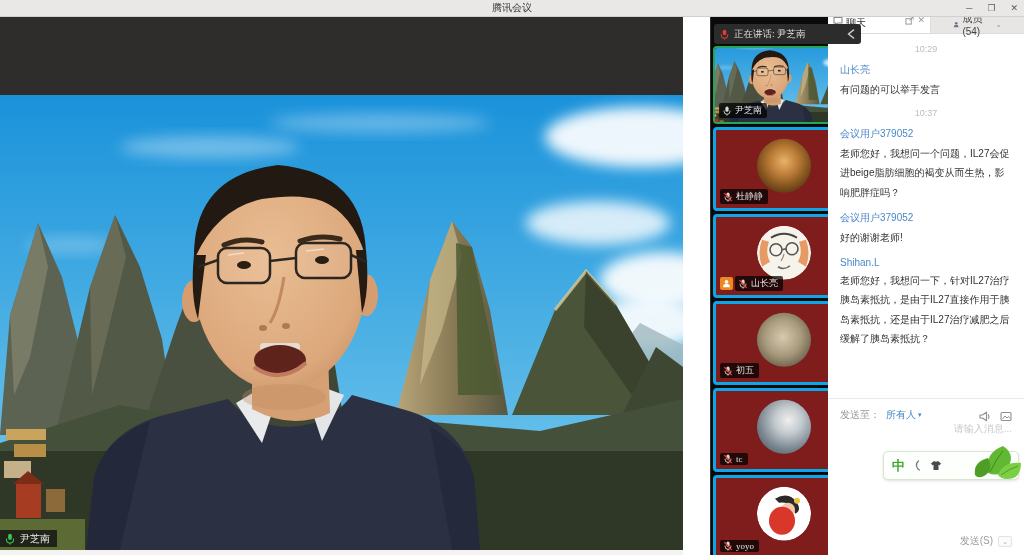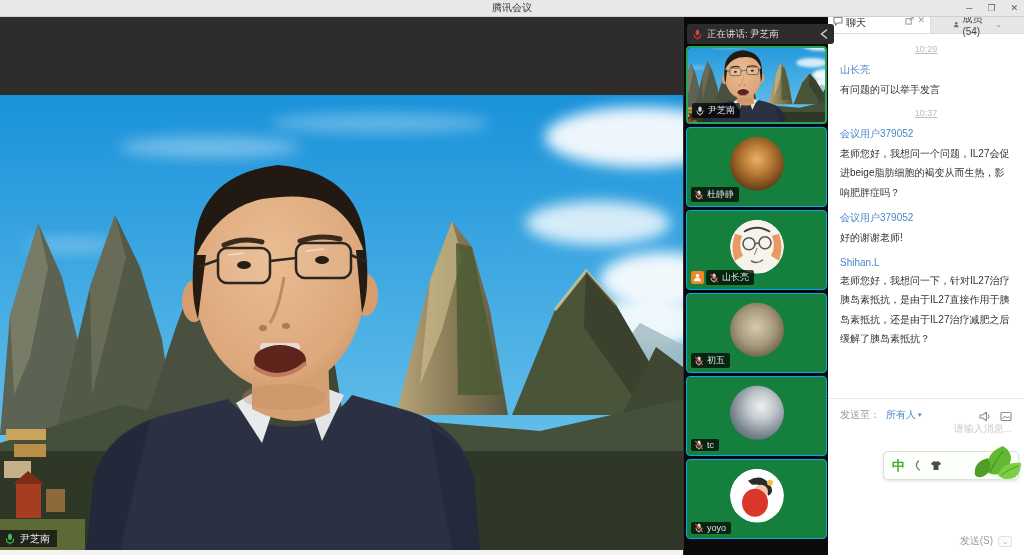--- a/index.html
+++ b/index.html
@@ -16,27 +16,27 @@
   .win-controls span{cursor:default;line-height:16px;}
 
   
   .main{position:absolute;left:0;top:16px;width:683px;height:539px;background:#2e2d2b;overflow:hidden;}
   .video-scene{position:absolute;left:0;top:79px;width:683px;height:455px;}
   .main-bottom-strip{position:absolute;left:0;bottom:0;width:683px;height:5px;background:#f4f3f1;}
   .main-label{position:absolute;left:0;top:514px;height:17px;display:flex;align-items:center;gap:4px;
             background:rgba(15,15,15,.78);color:#efefef;font-size:10px;padding:0 7px 0 4px;z-index:5;}
 
   
-  .strip{position:absolute;left:683px;top:16px;width:145px;height:539px;background:#0a0a0a;
-         border-left:1px solid #303030;}
+  .strip{position:absolute;left:710px;top:16px;width:145px;height:539px;background:#0a0a0a;
+         border-left:1px solid #303030;font-family:Liberation Serif, serif;}
   .banner{position:absolute;left:3px;top:8px;width:137px;height:20px;background:#2c2c2c;
           border-radius:3px;display:flex;align-items:center;padding:0 5px;gap:4px;z-index:6;}
   .banner .blabel{flex:1;font-size:9.5px;color:#dedede;white-space:nowrap;overflow:hidden;}
   .tiles{position:absolute;left:2px;top:30px;width:141px;display:flex;flex-direction:column;gap:3px;}
-  .tile{position:relative;height:78px;background:#15803d;border:1px solid #0ea5e9;border-radius:4px;overflow:hidden;}
+  .tile{position:relative;height:78px;background:#7f1d1d;border:3px solid #0ea5e9;border-radius:4px;overflow:hidden;}
   .tile.active{height:74px;border:2px solid #23a55a;background:#000;}
   .tile video,.tile .minivid{position:absolute;inset:0;width:100%;height:100%;}
   .avatar{position:absolute;left:50%;top:50%;transform:translate(-50%,-56%);width:54px;height:54px;
           border-radius:50%;overflow:hidden;}
   .av-du{background:radial-gradient(circle at 50% 42%,#e8b26a 0%,#b97a35 35%,#6e4518 70%,#3f2a10 100%);}
   .av-chu{background:radial-gradient(circle at 48% 45%,#d6cab0 0%,#a89a7c 45%,#6f6651 75%,#4e4738 100%);}
   .av-tc{background:radial-gradient(circle at 58% 38%,#f0efed 0%,#c2c9ce 30%,#76828c 65%,#454e56 100%);}
   .tile-label-row{position:absolute;left:4px;bottom:4px;display:flex;align-items:center;gap:2px;z-index:4;}
   .tile-pill{display:flex;align-items:center;gap:3px;background:rgba(0,0,0,.72);border-radius:2px;
              padding:1px 5px 1px 3px;color:#e2e2e2;font-size:9px;white-space:nowrap;}
@@ -50,21 +50,21 @@
   .tab-chat{width:92px;background:#fff;display:flex;align-items:flex-start;gap:3px;padding:0 5px;
             border-right:1px solid #dcdcdc;}
   .tab-chat .lbl{font-size:10px;color:#333;}
   .tab-members{flex:1;background:#e7e6e4;display:flex;align-items:center;gap:3px;padding:0 22px;}
   .tab-members .lbl{font-size:10px;color:#444;}
   .tspacer{flex:1;}
   .tab-x{font-size:9px;color:#9a9a9a;line-height:1;}
   .tab-caret{font-size:8px;color:#999;}
 
   .msgs{height:362px;flex:none;padding:2px 12px 0;font-size:10px;overflow:hidden;}
-  .time{margin:8px 0 2px;text-align:center;color:#bdbdbd;font-size:9px;text-decoration:underline;}
+  .time{margin:8px 0 2px;text-align:center;color:#bdbdbd;font-size:9px;}
   .sender{margin:9px 0 0;color:#4a87c8;}
   .mtext{margin:3px 0 0;color:#333;line-height:1.95;word-break:break-all;}
 
   .compose{position:relative;border-top:1px solid #e9e9e9;flex:1;padding:9px 12px 0;}
   .sendto{display:flex;align-items:flex-end;font-size:10px;color:#999;}
   .to-val{color:#4a87c8;margin-left:6px;display:flex;align-items:center;gap:2px;cursor:default;}
   .to-caret{font-size:7px;color:#4a87c8;}
   .c-icons{margin-left:auto;display:flex;gap:9px;align-items:center;color:#8f8f8f;}
   .msg-placeholder{margin-top:0;font-size:10px;color:#cacaca;text-align:right;}
   .send-row{position:absolute;right:12px;bottom:7px;display:flex;align-items:center;gap:5px;

